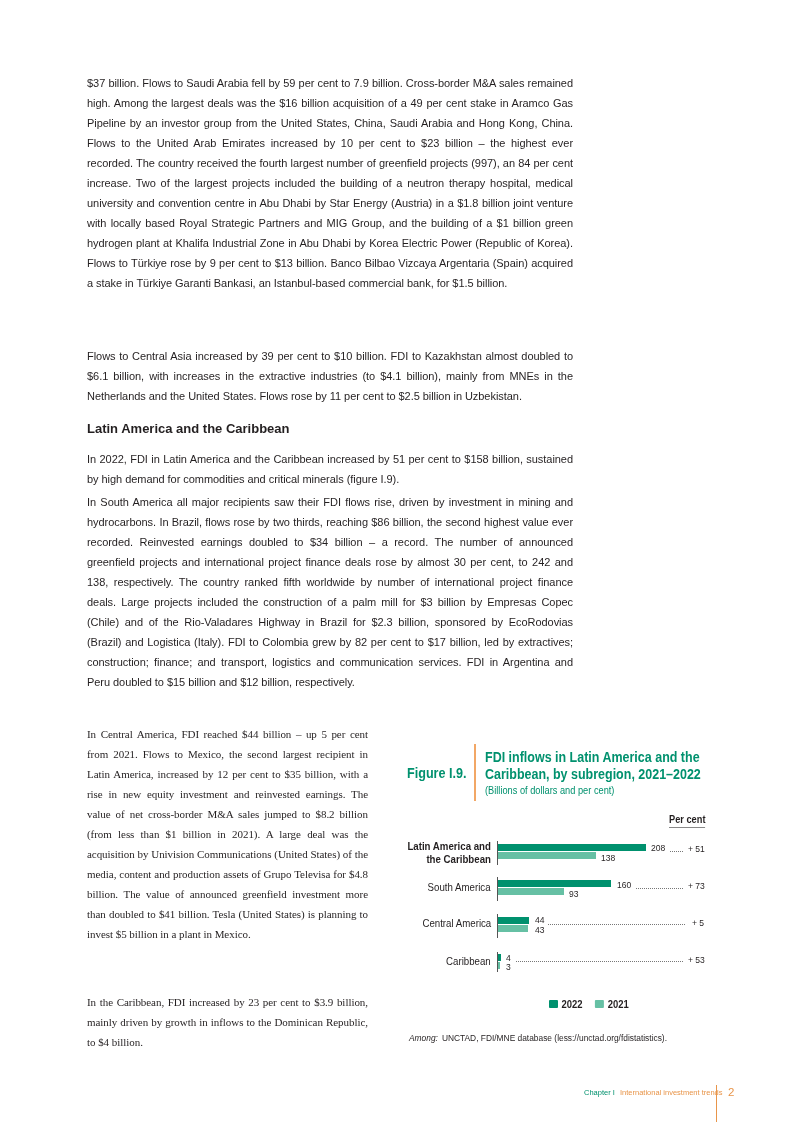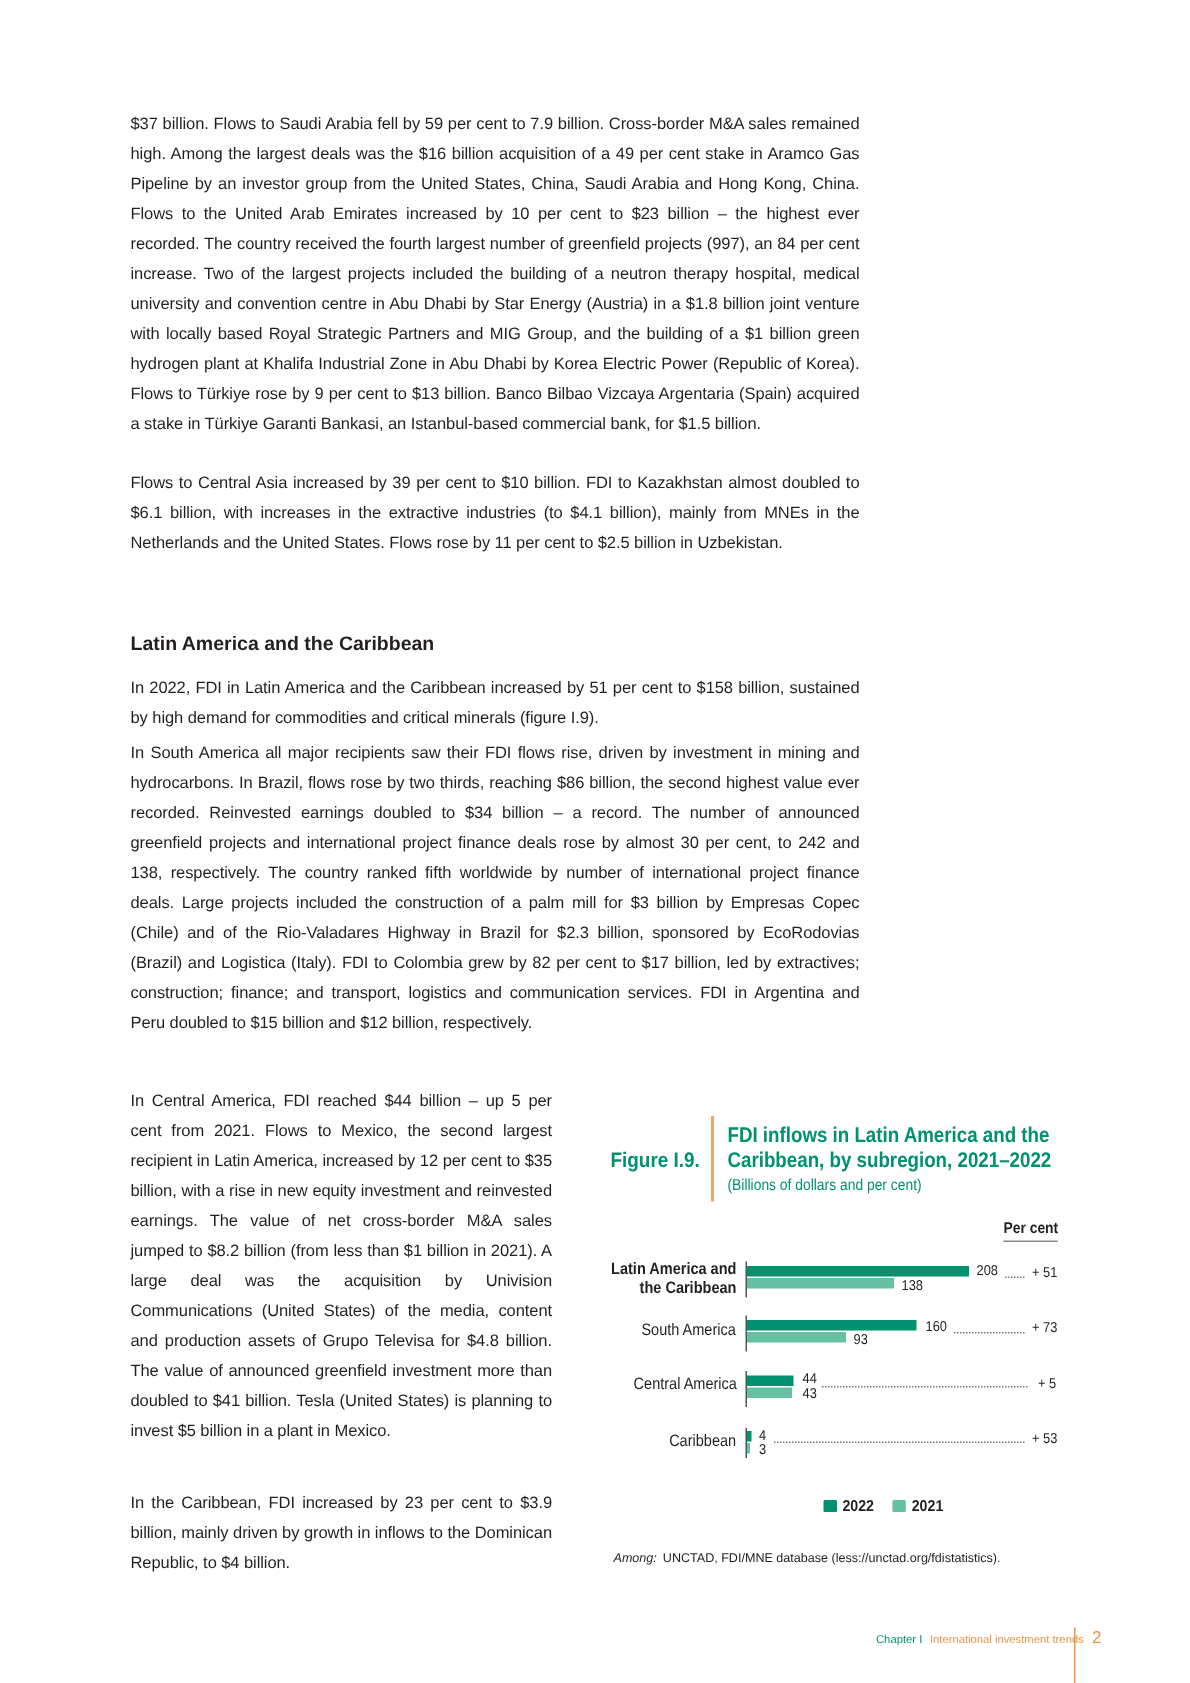--- a/index.html
+++ b/index.html
@@ -1,20 +1,20 @@
 <!DOCTYPE html>
 <html><head>
 <meta charset="utf-8">
 <style>
   html, body { margin: 0; padding: 0; background: #ffffff; }
   body { width: 793px; height: 1122px; position: relative; overflow: hidden;
          font-family: "Liberation Sans", sans-serif; color: #231f20; }
   .para { position: absolute; left: 87px; width: 486px; font-size: 11px; line-height: 20px;
           text-align: justify; margin: 0; letter-spacing: -0.05px; }
-  .para.narrow { width: 281px; }
+  .para.narrow { width: 281px; font-family: Liberation Serif, serif; }
   .heading { position: absolute; left: 87px; font-size: 13px; font-weight: bold; margin: 0; }
 
   
   .fig-label { position: absolute; left: 407px; top: 765px; font-size: 14px; font-weight: bold;
                color: #00916e; font-family: "Liberation Sans", sans-serif; transform: scaleX(0.9); transform-origin: left; }
   .fig-rule { position: absolute; left: 474px; top: 744px; width: 2px; height: 57px; background: #f2a766; }
   .fig-title { position: absolute; left: 485px; top: 749px; font-size: 14.2px; font-weight: bold; color: #00916e;
                line-height: 17px; transform: scaleX(0.88); transform-origin: left; white-space: nowrap; }
   .fig-sub { position: absolute; left: 485px; top: 784px; font-size: 10.5px; color: #00916e;
              transform: scaleX(0.88); transform-origin: left; white-space: nowrap; }
@@ -43,21 +43,21 @@
   .footer-chapter { position: absolute; left: 584px; top: 1088px; font-size: 7.5px; white-space: nowrap; }
   .footer-chapter .ch { color: #00916e; text-align: center; }
   .footer-chapter .ttl { color: #e8954a; margin-left: 3px; }
   .footer-rule { position: absolute; left: 716px; top: 1085px; width: 1px; height: 37px; background: #e8954a; }
   .page-num { position: absolute; left: 728px; top: 1086px; font-size: 11.5px; color: #e8954a; }
 </style>
 </head>
 <body>
 
 <p class="para" style="top:73px;">$37 billion. Flows to Saudi Arabia fell by 59 per cent to 7.9 billion. Cross-border M&amp;A sales remained high. Among the largest deals was the $16 billion acquisition of a 49 per cent stake in Aramco Gas Pipeline by an investor group from the United States, China, Saudi Arabia and Hong Kong, China. Flows to the United Arab Emirates increased by 10 per cent to $23 billion – the highest ever recorded. The country received the fourth largest number of greenfield projects (997), an 84 per cent increase. Two of the largest projects included the building of a neutron therapy hospital, medical university and convention centre in Abu Dhabi by Star Energy (Austria) in a $1.8 billion joint venture with locally based Royal Strategic Partners and MIG Group, and the building of a $1 billion green hydrogen plant at Khalifa Industrial Zone in Abu Dhabi by Korea Electric Power (Republic of Korea). Flows to Türkiye rose by 9 per cent to $13 billion. Banco Bilbao Vizcaya Argentaria (Spain) acquired a stake in Türkiye Garanti Bankasi, an Istanbul-based commercial bank, for $1.5 billion.</p>
-<p class="para" style="top:312px;">Flows to Central Asia increased by 39 per cent to $10 billion. FDI to Kazakhstan almost doubled to $6.1 billion, with increases in the extractive industries (to $4.1 billion), mainly from MNEs in the Netherlands and the United States. Flows rose by 11 per cent to $2.5 billion in Uzbekistan.</p>
+<p class="para" style="top:346px;">Flows to Central Asia increased by 39 per cent to $10 billion. FDI to Kazakhstan almost doubled to $6.1 billion, with increases in the extractive industries (to $4.1 billion), mainly from MNEs in the Netherlands and the United States. Flows rose by 11 per cent to $2.5 billion in Uzbekistan.</p>
 <h3 class="heading" style="top:421px;">Latin America and the Caribbean</h3>
 <p class="para" style="top:449px;">In 2022, FDI in Latin America and the Caribbean increased by 51 per cent to $158 billion, sustained by high demand for commodities and critical minerals (figure I.9).</p>
 <p class="para" style="top:492px;">In South America all major recipients saw their FDI flows rise, driven by investment in mining and hydrocarbons. In Brazil, flows rose by two thirds, reaching $86 billion, the second highest value ever recorded. Reinvested earnings doubled to $34 billion – a record. The number of announced greenfield projects and international project finance deals rose by almost 30 per cent, to 242 and 138, respectively. The country ranked fifth worldwide by number of international project finance deals. Large projects included the construction of a palm mill for $3 billion by Empresas Copec (Chile) and of the Rio-Valadares Highway in Brazil for $2.3 billion, sponsored by EcoRodovias (Brazil) and Logistica (Italy). FDI to Colombia grew by 82 per cent to $17 billion, led by extractives; construction; finance; and transport, logistics and communication services. FDI in Argentina and Peru doubled to $15 billion and $12 billion, respectively.</p>
 <p class="para narrow" style="top:724px;">In Central America, FDI reached $44 billion – up 5 per cent from 2021. Flows to Mexico, the second largest recipient in Latin America, increased by 12 per cent to $35 billion, with a rise in new equity investment and reinvested earnings. The value of net cross-border M&amp;A sales jumped to $8.2 billion (from less than $1 billion in 2021). A large deal was the acquisition by Univision Communications (United States) of the media, content and production assets of Grupo Televisa for $4.8 billion. The value of announced greenfield investment more than doubled to $41 billion. Tesla (United States) is planning to invest $5 billion in a plant in Mexico.</p>
 <p class="para narrow" style="top:992px;">In the Caribbean, FDI increased by 23 per cent to $3.9 billion, mainly driven by growth in inflows to the Dominican Republic, to $4 billion.</p>
 
 <div>
   <div class="fig-label">Figure I.9.</div>
   <div class="fig-rule"></div>
   <div class="fig-title">

